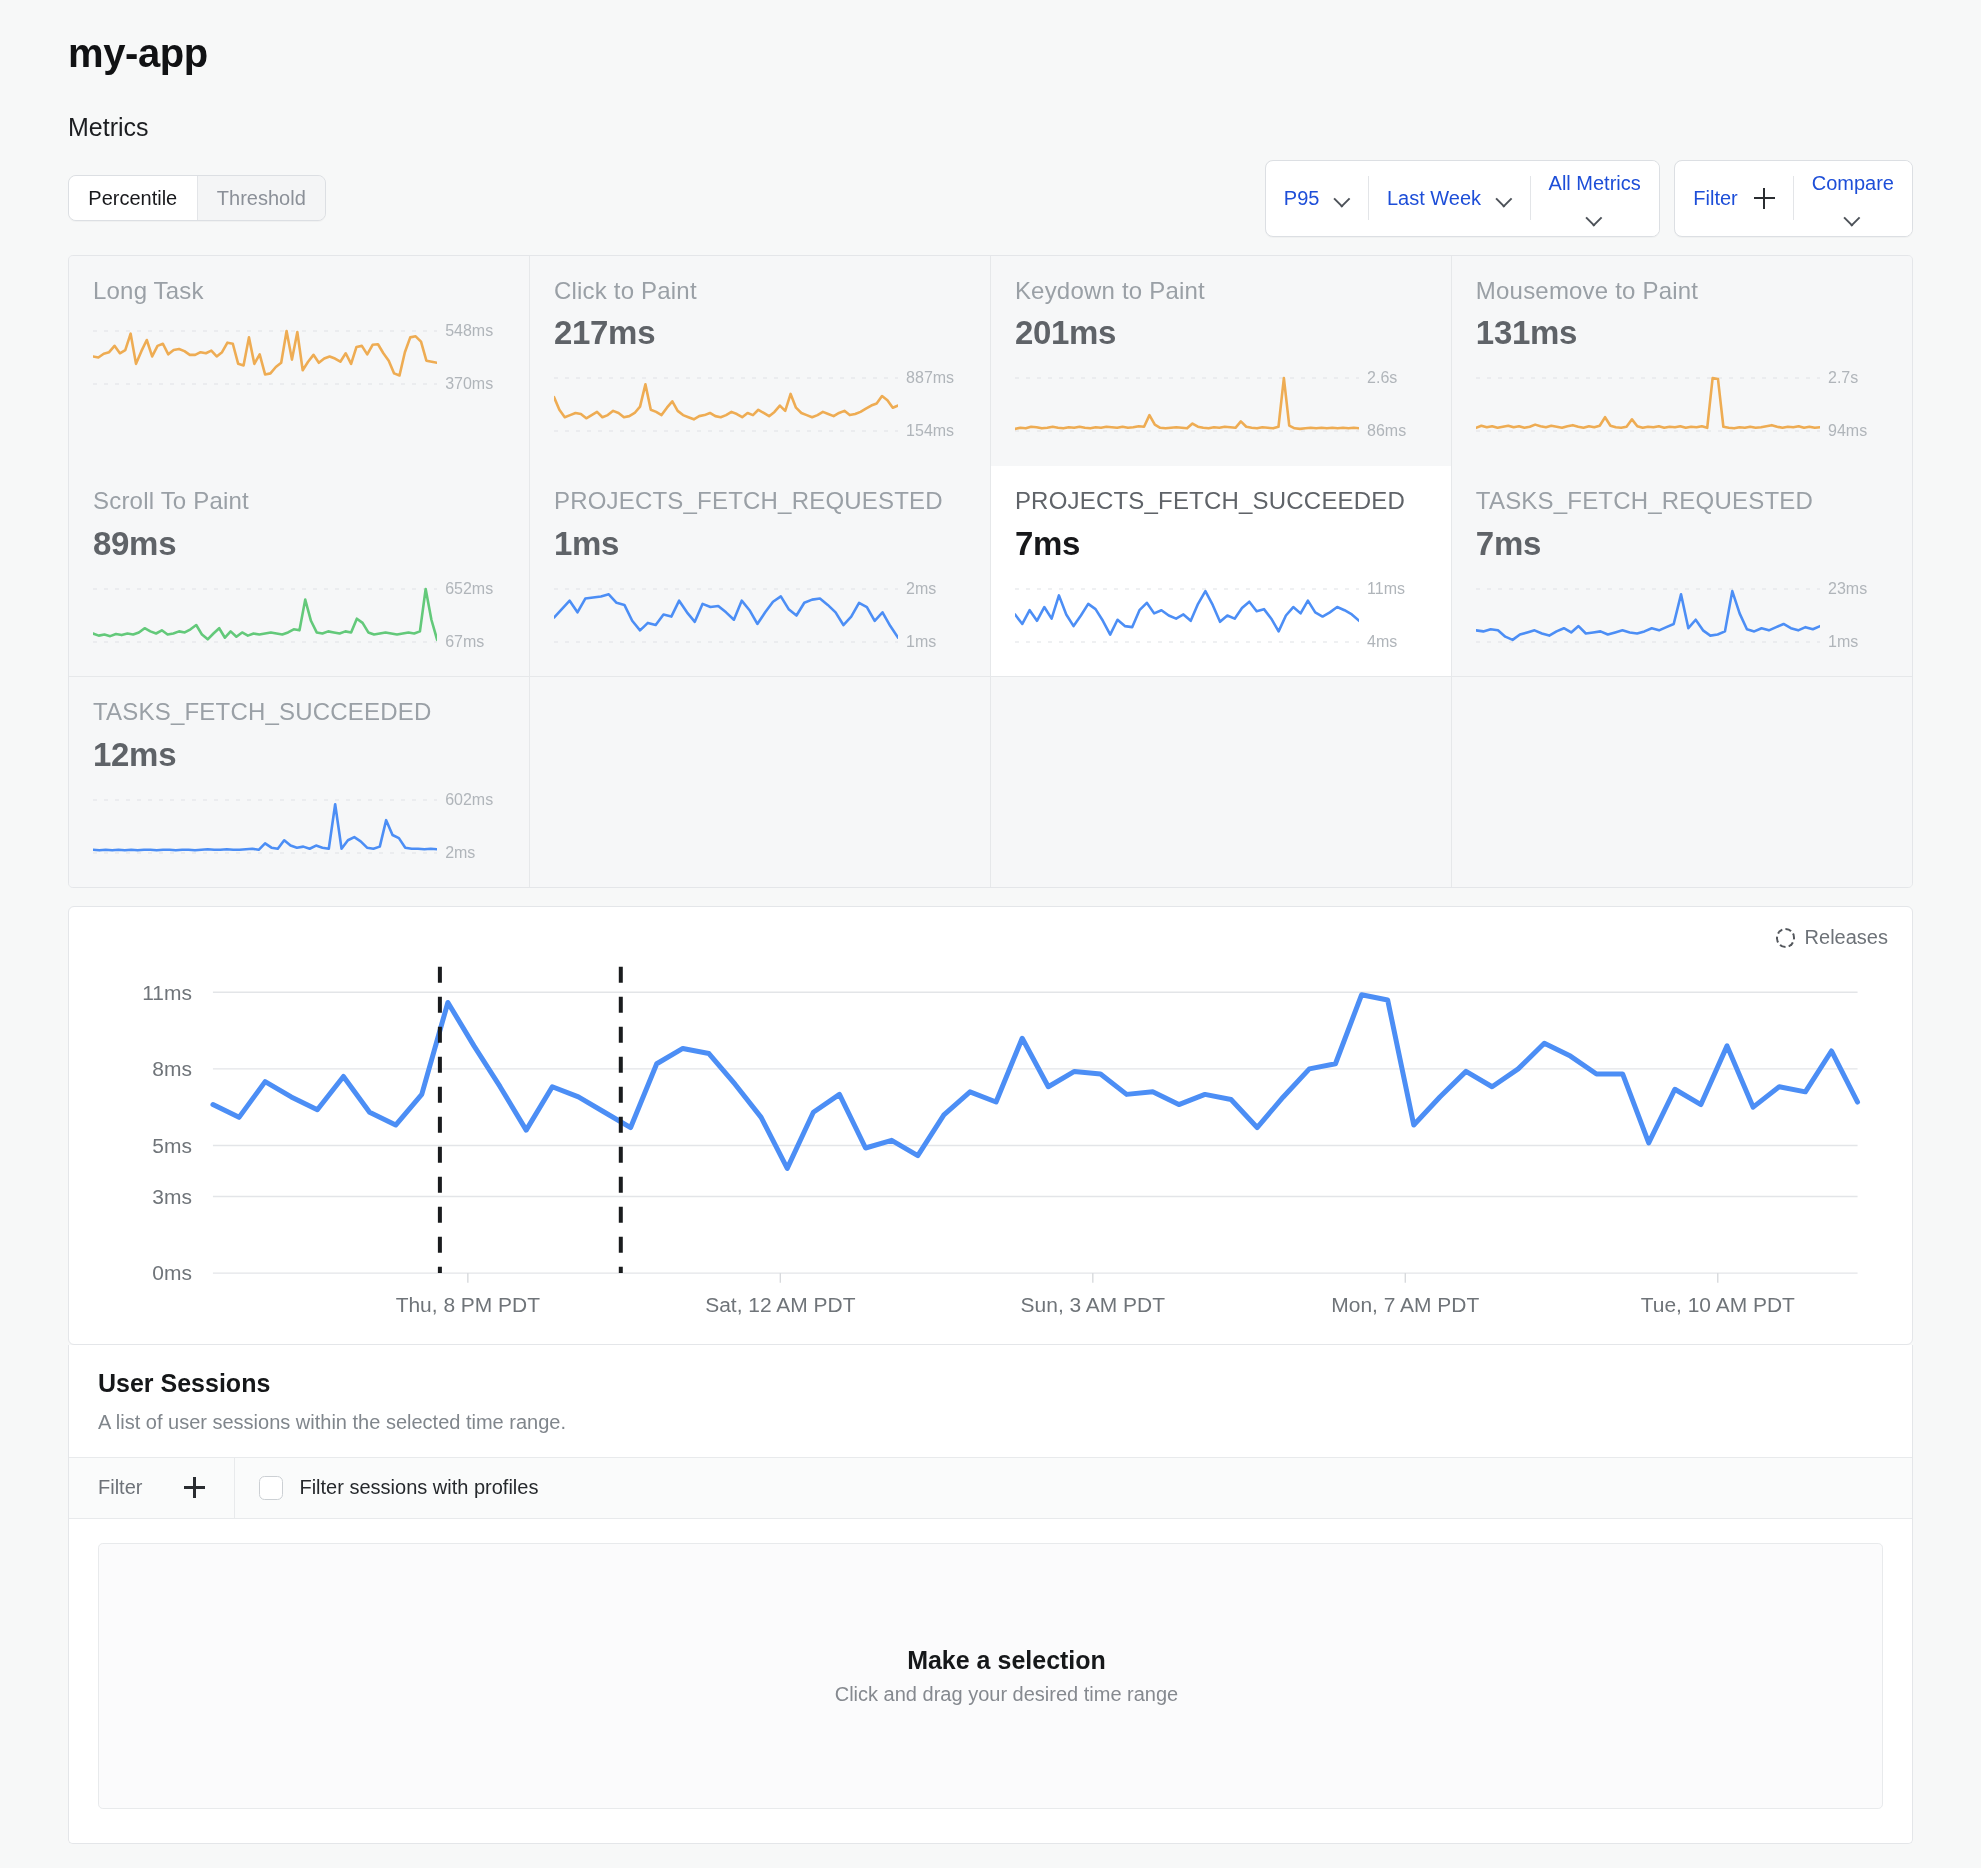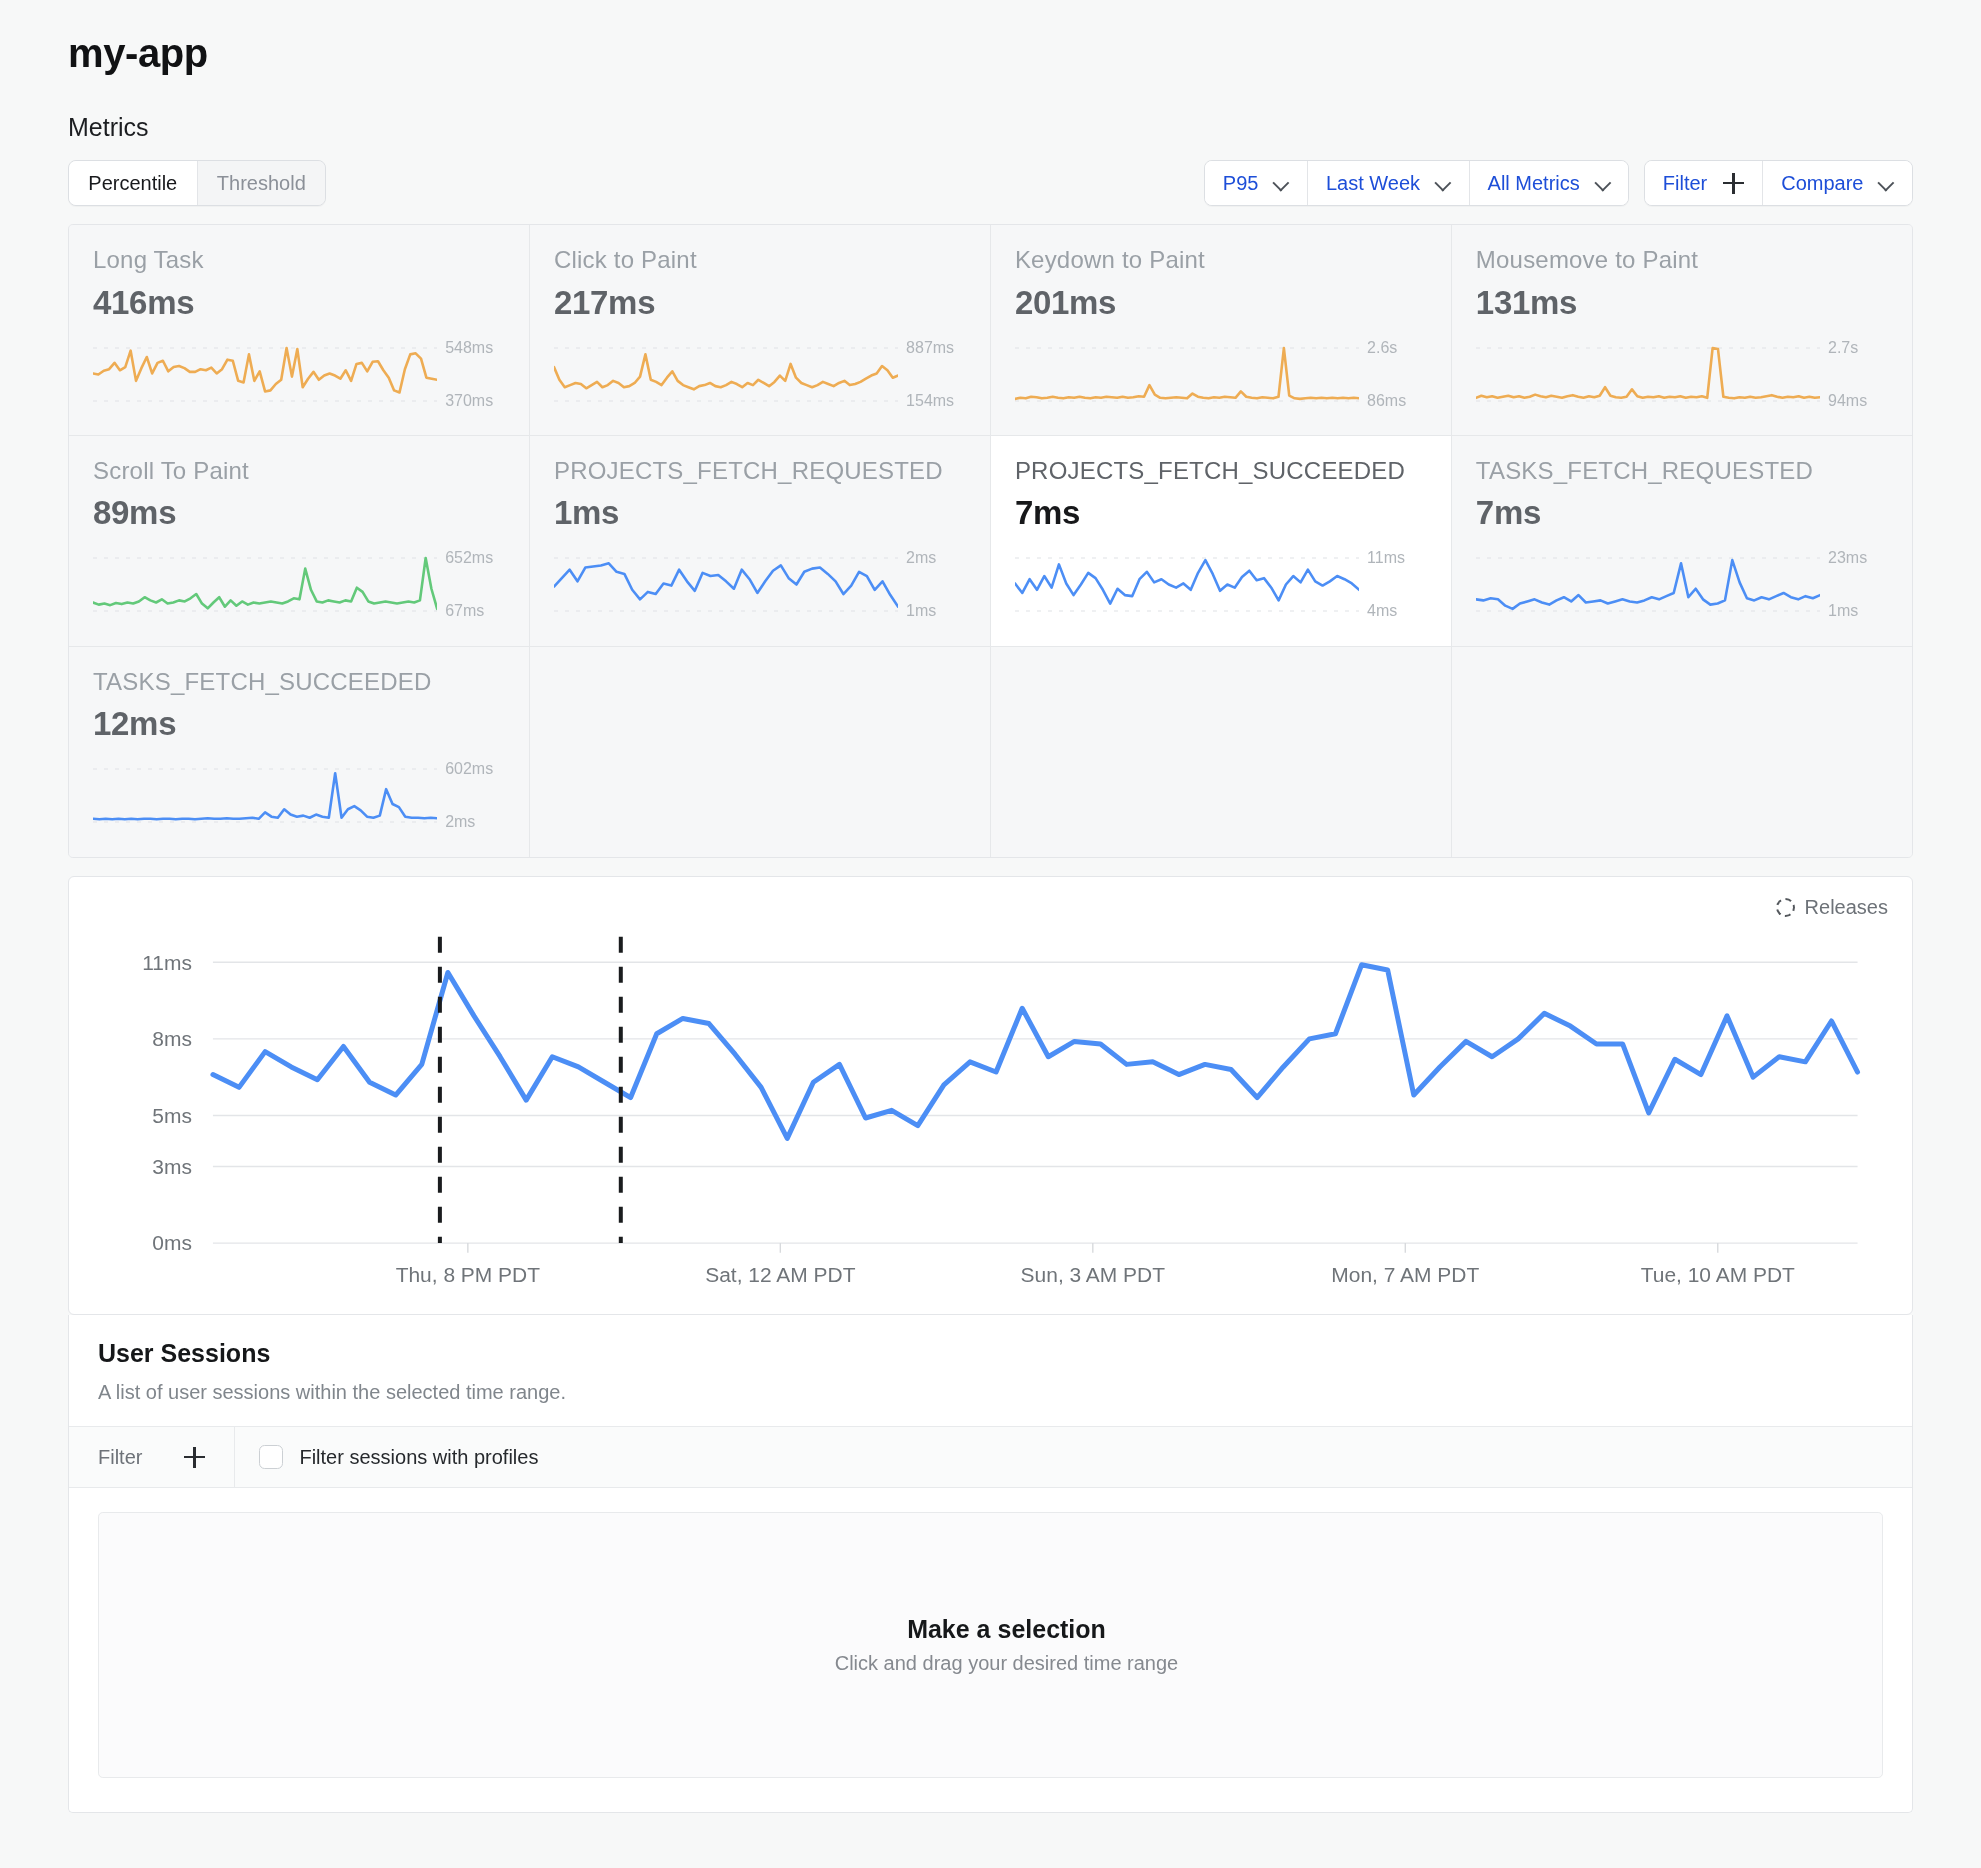--- a/index.html
+++ b/index.html
@@ -68,21 +68,21 @@
     align-items: center;
     gap: 16px;
     font-size: 20px;
     color: #1d4ed8;
     padding: 10.5px 18px;
     border-right: 0.8px solid #e3e5e8;
     background: #fff;
     cursor: pointer;
     white-space: nowrap;
   }
-  .ctrl:last-child { border-right: none; }
+  .ctrl:last-child { border-right: none; flex-direction: column; }
   .chev { display: inline-block; width: 14.5px; height: 14.5px; position: relative; }
   .chev::after {
     content: "";
     position: absolute; left: 0.8px; top: 1.6px;
     width: 9.7px; height: 9.7px;
     border-right: 2px solid #4c5158;
     border-bottom: 2px solid #4c5158;
     transform: rotate(45deg);
   }
   .plus {
@@ -262,21 +262,20 @@
           <span class="chev"></span>
         </div>
       </div>
     </div>
   </div>
 
   <div class="panel">
     <div class="metric-grid" id="metric-grid">
         <div class="mcard">
           <div class="mcard-title">Long Task</div>
-          <div class="mcard-value">416ms</div>
           <div class="spark-wrap">
             <svg class="spark-svg" viewBox="0 0 300 86" preserveAspectRatio="none">
               <line x1="0" x2="300" y1="10" y2="10" stroke="#dfe2e5" stroke-width="1.2" stroke-dasharray="4 7" vector-effect="non-scaling-stroke"></line>
               <line x1="0" x2="300" y1="76" y2="76" stroke="#dfe2e5" stroke-width="1.2" stroke-dasharray="4 7" vector-effect="non-scaling-stroke"></line>
               <path d="M0.00 41.68 L4.69 43.00 L9.38 38.38 L14.06 36.40 L18.75 28.48 L23.44 37.72 L28.13 33.76 L32.81 13.30 L37.50 50.92 L42.19 35.08 L46.88 21.22 L51.56 41.68 L56.25 28.48 L60.94 25.84 L65.63 39.04 L70.31 33.76 L75.00 32.44 L79.69 35.08 L84.38 39.70 L89.06 39.70 L93.75 36.40 L98.44 37.72 L103.13 34.42 L107.81 41.68 L112.50 36.40 L117.19 24.52 L121.88 25.84 L126.56 50.92 L131.25 52.90 L135.94 17.92 L140.63 50.92 L145.31 39.04 L150.00 64.12 L154.69 62.80 L159.38 54.88 L164.06 49.60 L168.75 10.00 L173.44 45.64 L178.13 11.32 L182.81 58.84 L187.50 48.28 L192.19 39.70 L196.88 49.60 L201.56 44.32 L206.25 41.68 L210.94 44.32 L215.63 48.28 L220.31 37.72 L225.00 50.92 L229.69 29.80 L234.38 28.48 L239.06 39.04 L243.75 27.16 L248.44 26.50 L253.13 37.72 L257.81 46.96 L262.50 62.80 L267.19 65.44 L271.88 36.40 L276.56 17.92 L281.25 16.60 L285.94 23.20 L290.63 46.96 L295.31 48.28 L300.00 49.60" fill="none" stroke="#eeac53" stroke-width="2.6" stroke-linejoin="round" stroke-linecap="round" vector-effect="non-scaling-stroke"></path>
             </svg>
             <div class="spark-scale">
               <span>548ms</span>
               <span class="lo">370ms</span>
             </div>

